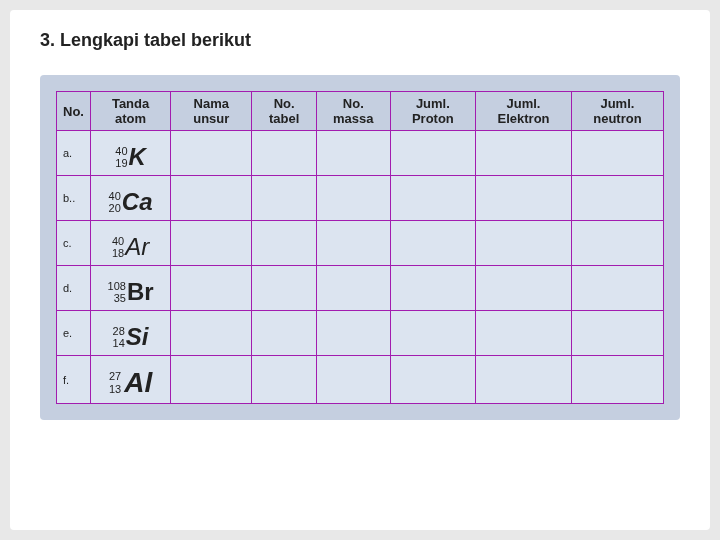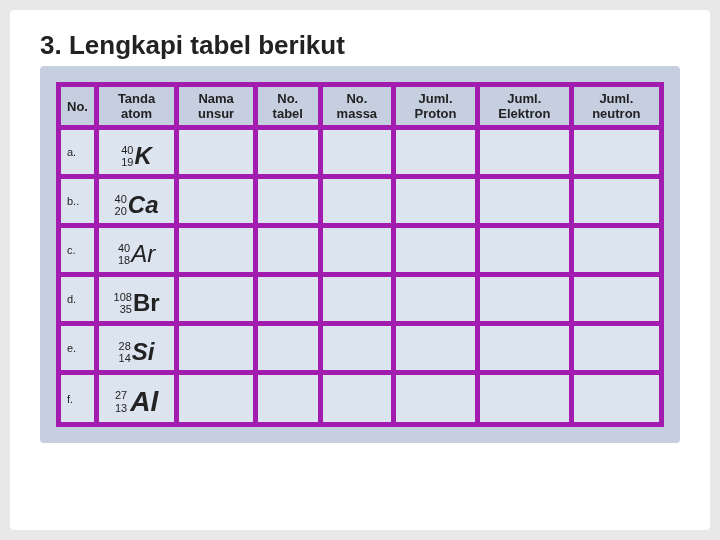--- a/index.html
+++ b/index.html
@@ -11,37 +11,37 @@
       overflow: hidden;
     }
     .page {
       background: #ffffff;
       margin: 10px;
       padding: 20px 30px;
       border-radius: 4px;
       height: calc(540px - 20px);
     }
     .title {
-      font-size: 26px;
+      font-size: 18px;
       font-weight: bold;
-      margin-bottom: 5px;
+      margin-bottom: 24px;
       color: #222;
     }
     .table-wrapper {
       background: #c5cfe0;
       padding: 16px;
       border-radius: 4px;
     }
     table {
       width: 100%;
       border-collapse: collapse;
       background: #c5cfe0;
     }
     th, td {
-      border: 5px solid #a21caf;
+      border: 1px solid #a21caf;
       background: #dce4f0;
       text-align: center;
       padding: 4px 6px;
       font-size: 13px;
       color: #222;
       vertical-align: middle;
     }
     th {
       background: #c5cfe0;
       font-weight: bold;

